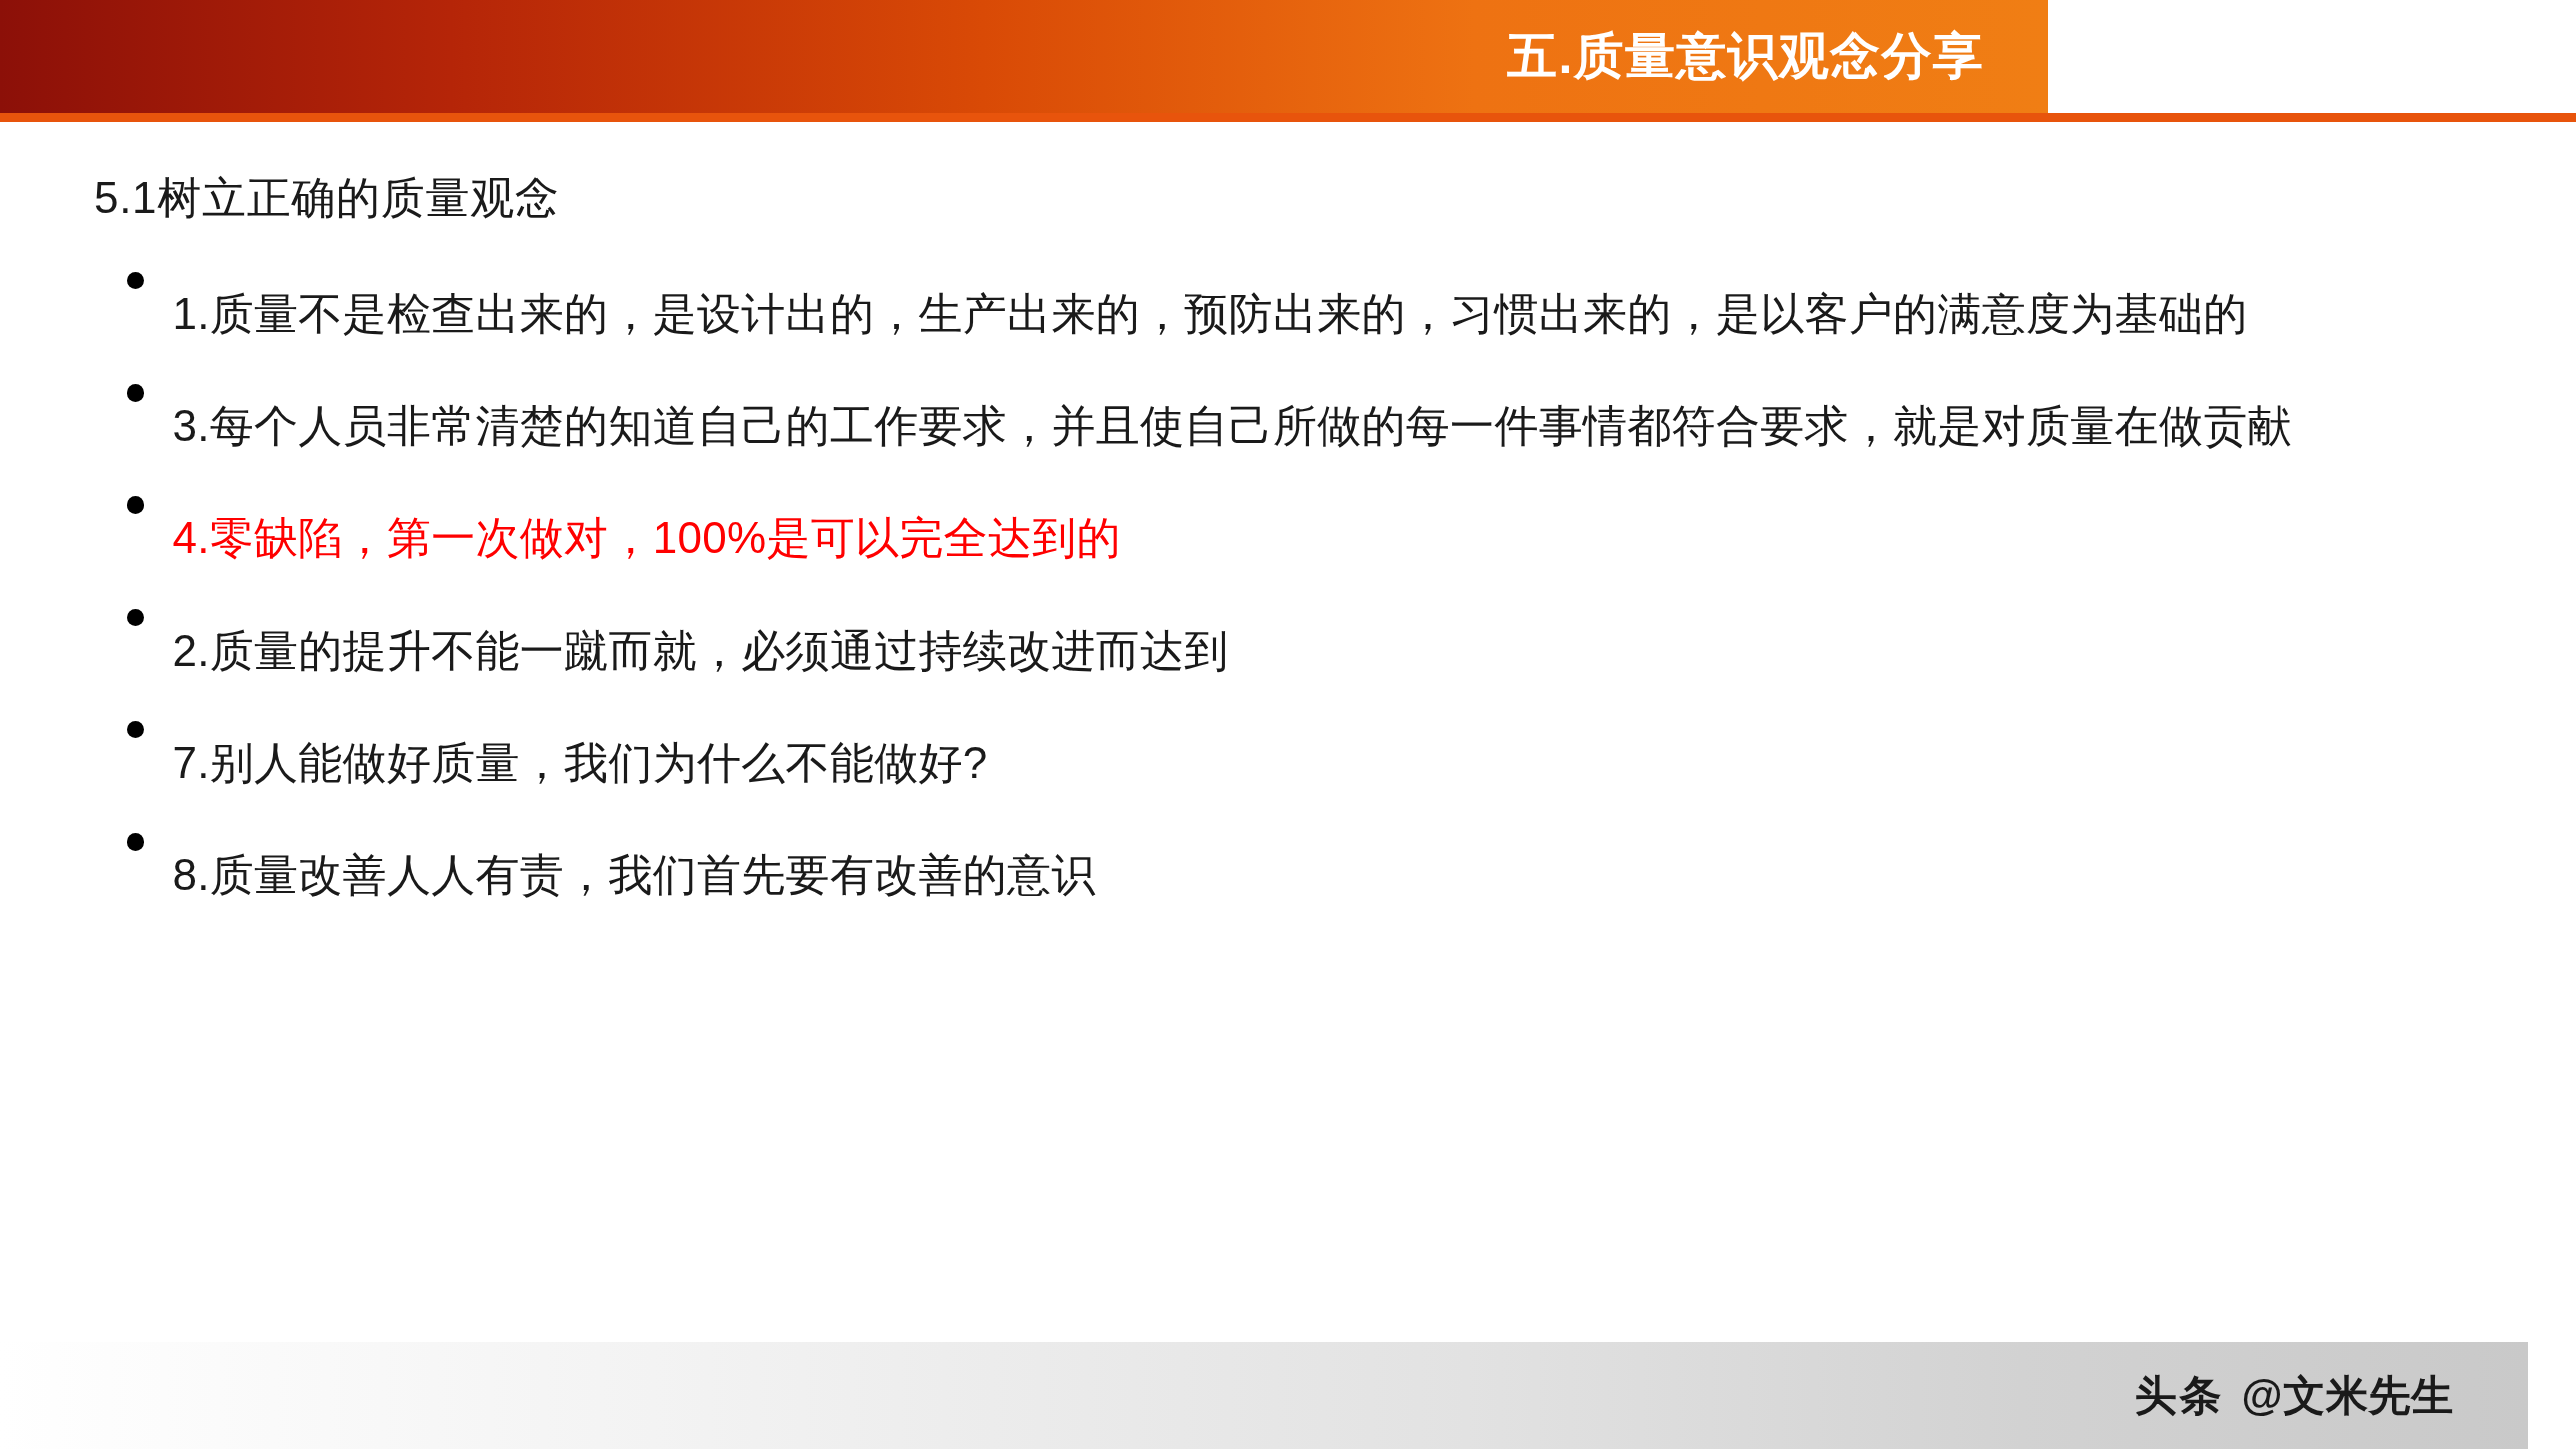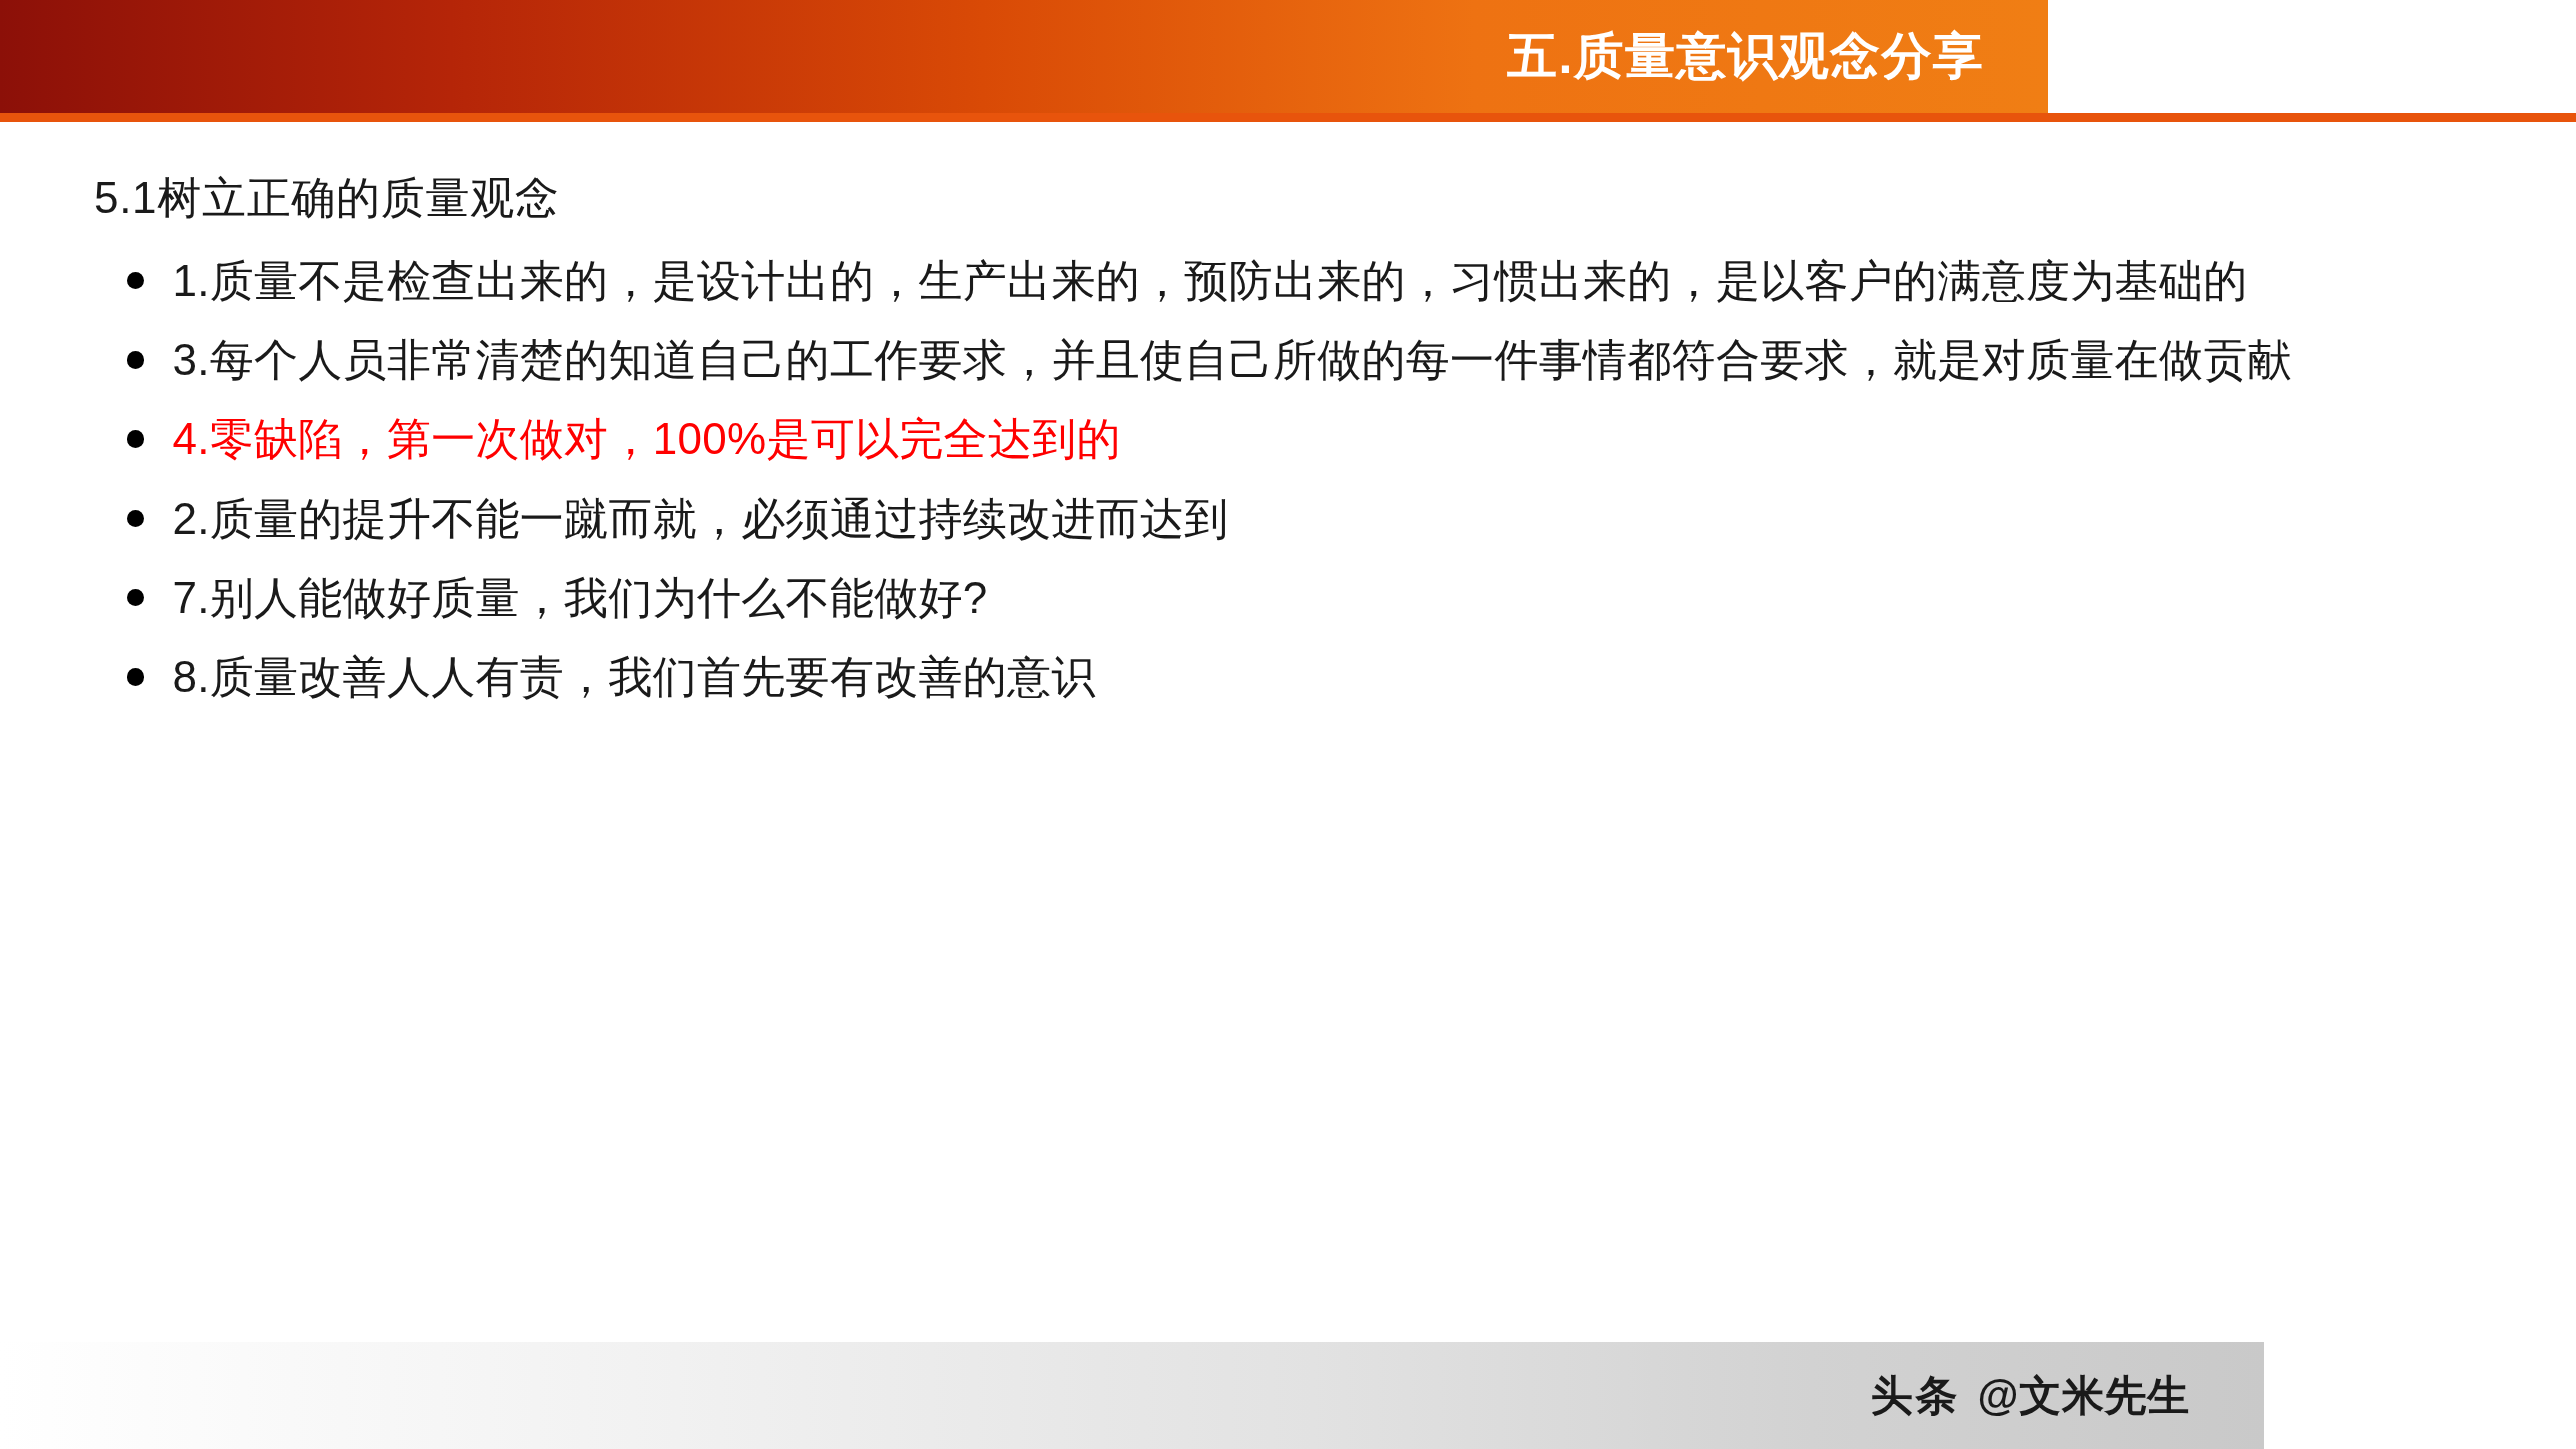--- a/index.html
+++ b/index.html
@@ -82,31 +82,32 @@
     border-radius: 50%;
     background: #000000;
     margin-top: 19px;
     margin-right: 28px;
   }
   .bullet-text {
     font-size: 44px;
     line-height: 1.28;
     color: #1a1a1a;
     letter-spacing: 0.3px;
+    margin-top: 33px;
   }
   .bullet-text.red {
     color: #ff0000;
   }
 
   
   .footer {
     position: absolute;
     left: 0;
     bottom: 0;
-    width: 2264px;
+    width: 2528px;
     height: 107px;
     background: linear-gradient(to right, #ffffff 0%, #f2f2f2 28%, #e2e2e2 58%, #d2d2d2 80%, #c9c9c9 100%);
     display: flex;
     align-items: center;
     justify-content: flex-end;
   }
   .footer-brand {
     display: flex;
     align-items: center;
     margin-right: 74px;

